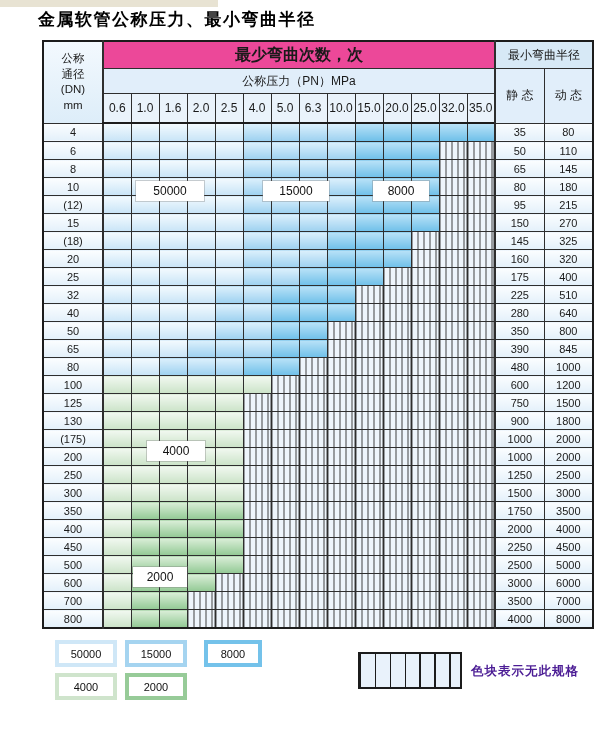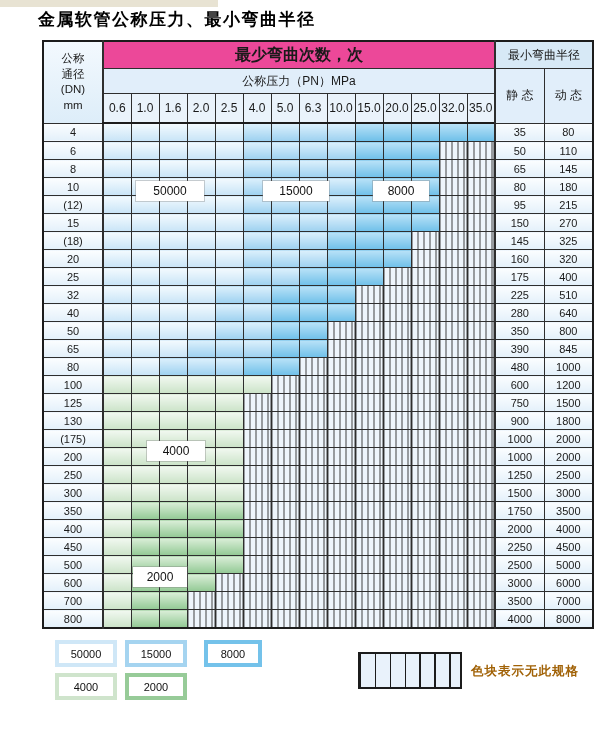--- a/index.html
+++ b/index.html
@@ -43,21 +43,21 @@
   #lab-2000{left:133px;top:567px;width:54px;height:20px;}
   
   .lg-box{position:absolute;width:62px;height:27px;padding:4px;box-sizing:border-box;}
   .lg-box .inner{background:#fff;width:100%;height:100%;display:flex;align-items:center;
                  justify-content:center;font-size:11px;color:#111;}
   #lg-50000{left:55px;top:640px;background:#cfe7f7;}
   #lg-15000{left:125px;top:640px;background:#a5d4f0;}
   #lg-8000{left:204px;top:640px;width:58px;background:#74c2ea;}
   #lg-4000{left:55px;top:673px;background:#cfe4cc;}
   #lg-2000{left:125px;top:673px;background:#97cb98;}
-  .lg-note{position:absolute;font-size:12.5px;font-weight:bold;color:#a16207;letter-spacing:1px;}
+  .lg-note{position:absolute;font-size:12.5px;font-weight:bold;color:#4c1d95;letter-spacing:1px;}
   #note-has{left:204px;top:680px;}
   #note-no{left:471px;top:663px;}
   .lg-hatch{position:absolute;left:358px;top:652px;width:104px;height:37px;box-sizing:border-box;
             border:2px solid #1c1c1c;background-color:#e9f2fb;
             background-image:repeating-linear-gradient(90deg,#1c1c1c 0,#1c1c1c 1.5px,transparent 1.5px,transparent 14.85px);}
 </style>
 </head>
 <body>
 
 <div class="page">

